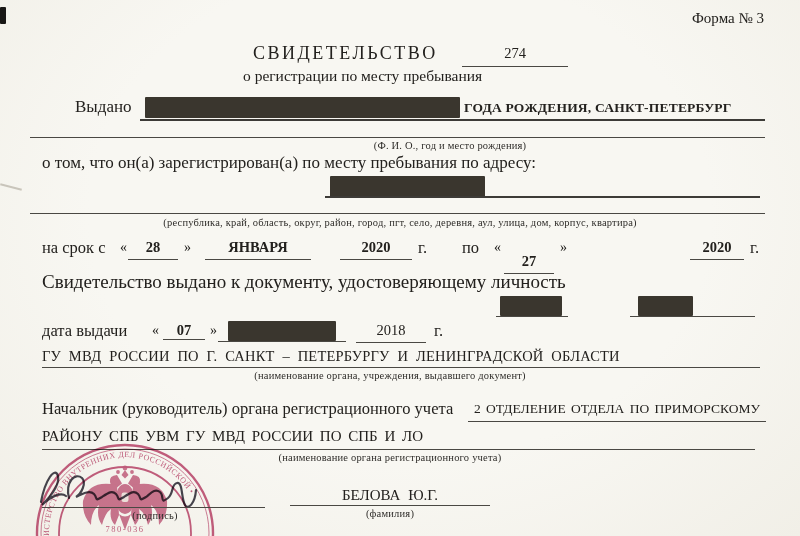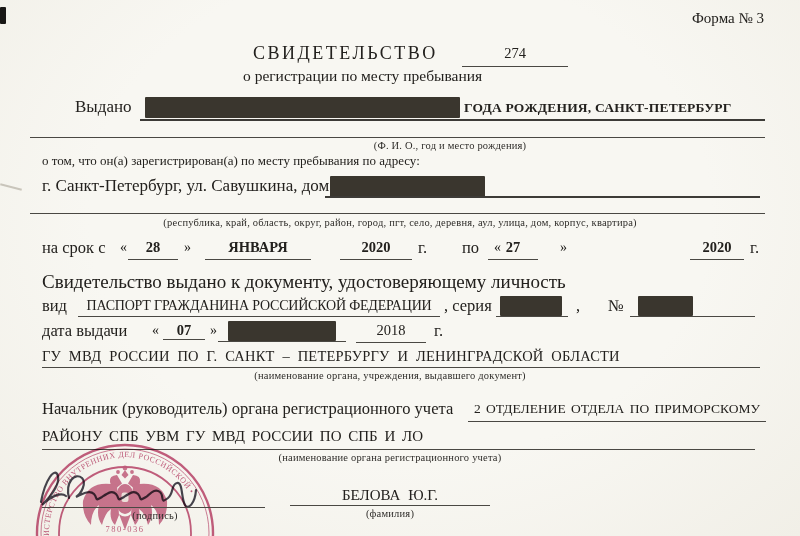--- a/index.html
+++ b/index.html
@@ -21,35 +21,35 @@
            border-bottom:1.6px solid #4a4843;padding-bottom:4px;}
   .subtitle{top:67px;left:243px;font-size:15.5px;}
 
   .issued-label{top:97px;left:75px;font-size:17px;}
   .redact-name{top:97px;left:145px;width:315px;height:21px;}
   .issued-suffix{top:100px;left:464px;font-size:13.5px;font-weight:bold;letter-spacing:0.2px;}
   .issued-line{top:119px;left:140px;width:625px;}
   .fio-line{top:137px;left:30px;width:735px;}
   .fio-caption{top:140px;left:300px;width:300px;}
 
-  .statement{top:153px;left:42px;font-size:13px;}
+  .statement{top:153px;left:42px;font-size:17px;}
   .addr-value{top:176px;left:42px;font-size:17px;}
   .redact-addr{top:176px;left:330px;width:155px;height:21px;}
   .addr-line{top:196px;left:325px;width:435px;}
   .blank-line{top:213px;left:30px;width:735px;}
   .addr-caption{top:217px;left:30px;width:740px;}
 
   .term{top:238px;left:0;width:800px;height:26px;}
   .term span{position:absolute;top:0;font-size:16.5px;}
   .q{font-size:14px !important;top:2px !important;}
   .fill{font-weight:bold;font-size:14.5px !important;text-align:center;
         border-bottom:1.6px solid #4a4843;padding-bottom:3px;top:1px !important;}
   .t-prefix{left:42px;} .t-q1{left:120px;} .t-day1{left:128px;width:50px;}
   .t-q2{left:184px;} .t-month1{left:205px;width:106px;} .t-year1{left:340px;width:72px;}
-  .t-g1{left:418px;} .t-po{left:462px;} .t-q3{left:494px;} .t-day2{left:488px;width:50px;}
+  .t-g1{left:418px;} .t-po{left:462px;} .t-q3{left:494px;} .t-day2{left:504px;width:50px;margin-top:14px;}
   .t-q4{left:560px;} .t-month2{left:574px;width:108px;} .t-year2{left:690px;width:54px;}
   .t-g2{left:750px;}
 
   .doc-intro{top:271px;left:42px;font-size:19px;}
   .vid{top:296px;left:0;width:800px;height:24px;}
   .vid span{position:absolute;top:0;font-size:16.5px;}
   .v-label{left:42px;}
   .v-type{left:78px;width:362px;text-align:center;font-size:14px !important;
           border-bottom:1.6px solid #4a4843;padding-bottom:2px;top:2px !important;letter-spacing:-0.2px;}
   .v-series{left:444px;} .v-comma{left:576px;} .v-no{left:608px;}
@@ -107,21 +107,20 @@
 
   <div class="abs issued-label">Выдано</div>
   <div class="abs redact redact-name"></div>
   <div class="abs issued-suffix">ГОДА РОЖДЕНИЯ, САНКТ-ПЕТЕРБУРГ</div>
   <div class="abs line-thick issued-line"></div>
   <div class="abs line fio-line"></div>
   <div class="abs cap fio-caption">(Ф. И. О., год и место рождения)</div>
 
   <div class="abs statement">о том, что он(а) зарегистрирован(а) по месту пребывания по адресу:</div>
 
-  <div class="abs addr-value">г. Санкт-Петербург, ул. Савушкина, дом</div>
   <div class="abs redact redact-addr"></div>
   <div class="abs line-thick addr-line"></div>
   <div class="abs line blank-line"></div>
   <div class="abs cap addr-caption">(республика, край, область, округ, район, город, пгт, село, деревня, аул, улица, дом, корпус, квартира)</div>
 
   <div class="abs term">
     <span class="t-prefix">на срок с</span>
     <span class="q t-q1">«</span>
     <span class="fill t-day1">28</span>
     <span class="q t-q2">»</span>
@@ -131,27 +130,20 @@
     <span class="t-po">по</span>
     <span class="q t-q3">«</span>
     <span class="fill t-day2">27</span>
     <span class="q t-q4">»</span>
     <span class="fill t-year2">2020</span>
     <span class="t-g2">г.</span>
   </div>
 
   <div class="abs doc-intro">Свидетельство выдано к документу, удостоверяющему личность</div>
 
-  <div class="abs vid">
-    <span class="v-label">вид</span>
-    <span class="v-type">ПАСПОРТ ГРАЖДАНИНА РОССИЙСКОЙ ФЕДЕРАЦИИ</span>
-    <span class="v-series">, серия</span>
-    <span class="v-comma">,</span>
-    <span class="v-no">№</span>
-  </div>
   <div class="abs redact redact-series"></div>
   <div class="abs line series-line"></div>
   <div class="abs redact redact-no"></div>
   <div class="abs line no-line"></div>
 
   <div class="abs daterow">
     <span class="d-label">дата выдачи</span>
     <span class="q d-q1">«</span>
     <span class="d-day">07</span>
     <span class="q d-q2">»</span>

